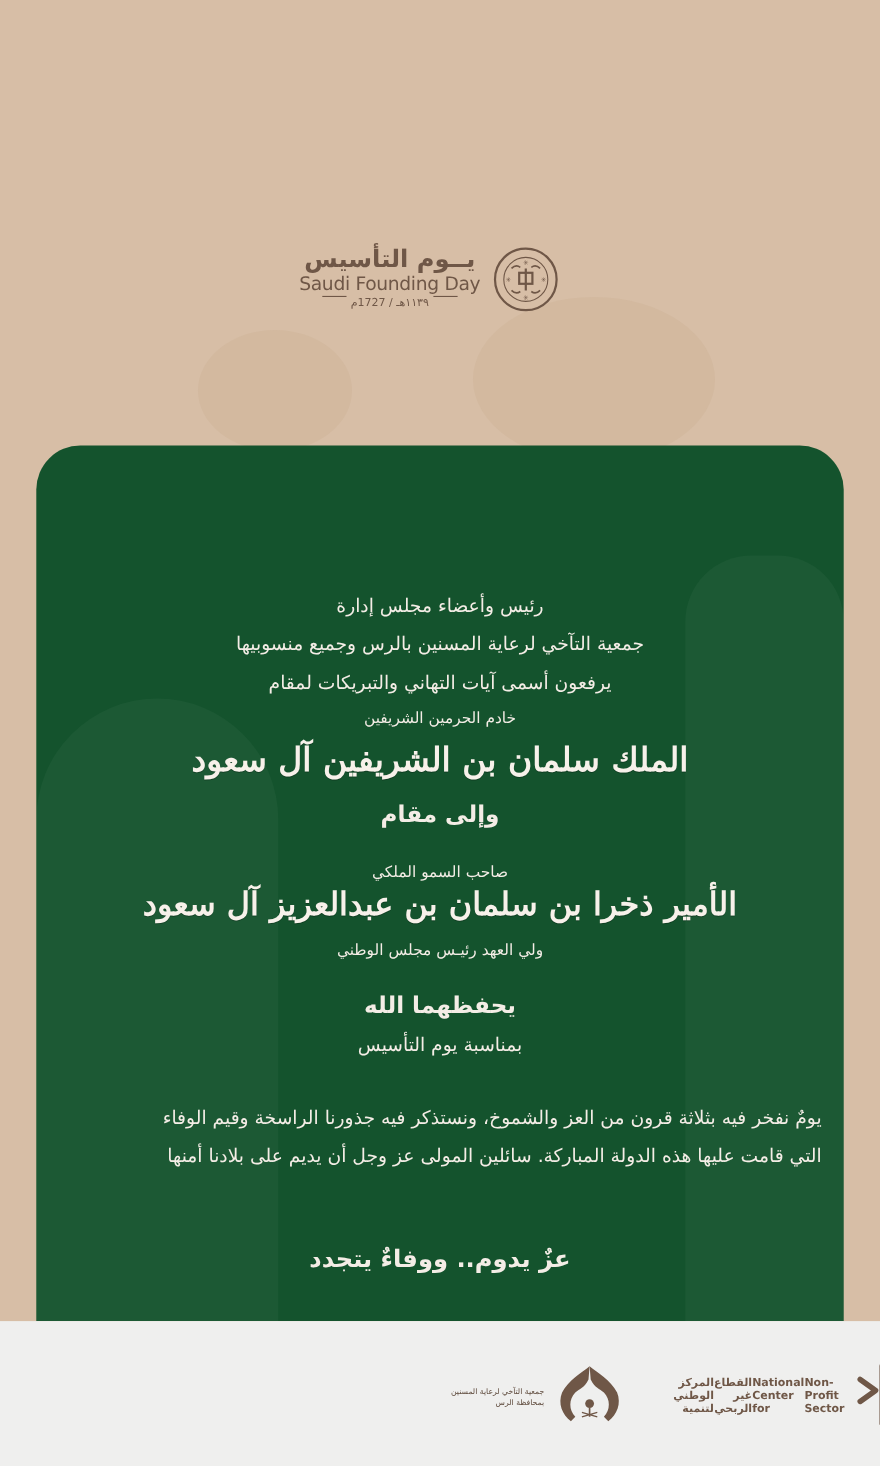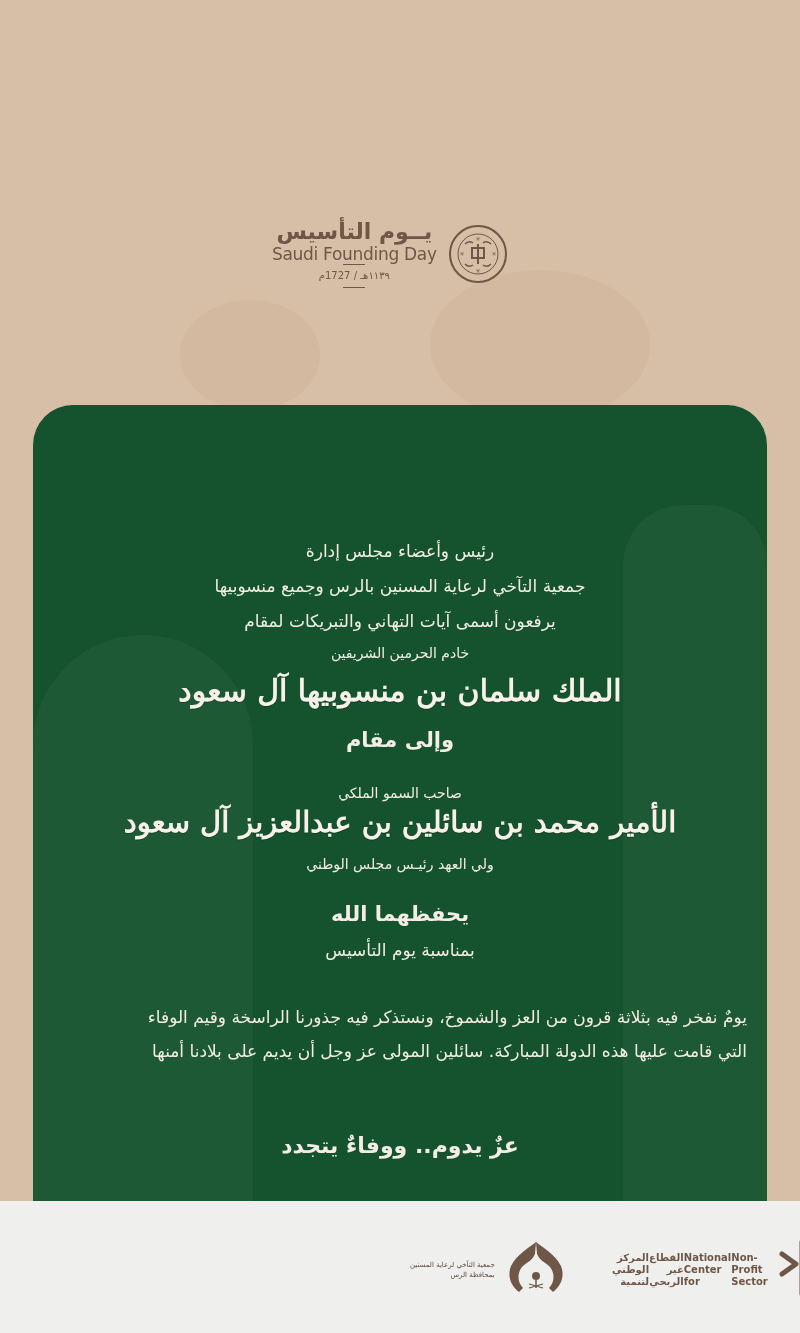--- a/index.html
+++ b/index.html
@@ -9,21 +9,21 @@
     font-family:"DejaVu Sans", sans-serif;
   }
   .bg-deco { position:absolute; border-radius:50%; background:rgba(200,170,140,0.25); }
   .header-logo {
     position:absolute; left:272px; top:216px; width:256px; height:76px;
     display:flex; align-items:center; gap:12px;
   }
   .logo-text { display:flex; flex-direction:column; align-items:center; color:#6f5747; }
   .logo-ar { font-size:22px; font-weight:bold; line-height:24px; direction:rtl; }
   .logo-en { font-size:17px; line-height:20px; letter-spacing:-0.3px; }
-  .logo-date { font-size:10px; line-height:14px; display:flex; align-items:center; gap:4px;flex-direction:column; }
+  .logo-date { font-size:10px; line-height:14px; display:flex; align-items:flex-start; gap:4px; }
   .logo-date .dash { display:inline-block; width:22px; height:1px; background:#6f5747; }
   .emblem {
     width:58px; height:58px; border:2px solid #6f5747; border-radius:50%;
     display:flex; align-items:center; justify-content:center; color:#6f5747;
     font-size:26px; box-sizing:border-box;
   }
 
   .card {
     position:absolute; left:33px; top:405px; width:734px; height:796px;
     background:#14532d; border-radius:40px 40px 0 0; overflow:hidden;
@@ -96,24 +96,24 @@
 
 <div class="card">
   <div class="card-shade" style="left:0;top:230px;width:220px;height:566px;border-radius:120px 120px 0 0;"></div>
   <div class="card-shade" style="left:590px;top:100px;width:144px;height:696px;border-radius:60px 60px 0 0;"></div>
 
   <div class="card-content">
     <div class="line l-intro" style="top:136px;">رئيس وأعضاء مجلس إدارة</div>
     <div class="line l-intro" style="top:171px;">جمعية التآخي لرعاية المسنين بالرس وجميع منسوبيها</div>
     <div class="line l-intro" style="top:206px;">يرفعون أسمى آيات التهاني والتبريكات لمقام</div>
     <div class="line l-title-small" style="top:240px;">خادم الحرمين الشريفين</div>
-    <div class="line l-callig" style="top:268px;">الملك سلمان بن منسوبيها آل سعود</div>
+    <div class="line l-callig" style="top:268px;">الملك سلمان بن الشريفين آل سعود</div>
     <div class="line l-big" style="top:323px;">وإلى مقام</div>
     <div class="line l-title-small" style="top:380px;">صاحب السمو الملكي</div>
-    <div class="line l-callig l-callig2" style="top:400px;">الأمير محمد بن سائلين بن عبدالعزيز آل سعود</div>
+    <div class="line l-callig l-callig2" style="top:400px;">الأمير ذخرا بن سلمان بن عبدالعزيز آل سعود</div>
     <div class="line l-title-small" style="top:451px;">ولي العهد رئيـس مجلس الوطني</div>
     <div class="line l-big" style="top:497px;">يحفظهما الله</div>
     <div class="line l-med" style="top:535px;">بمناسبة يوم التأسيس</div>
 
     <div class="para">
       <div>يومٌ نفخر فيه بثلاثة قرون من العز والشموخ، ونستذكر فيه جذورنا الراسخة وقيم الوفاء</div>
       <div>التي قامت عليها هذه الدولة المباركة. سائلين المولى عز وجل أن يديم على بلادنا أمنها</div>
     </div>
 
     <div class="line slogan" style="top:728px;">عزٌ يدوم.. ووفاءٌ يتجدد</div>

